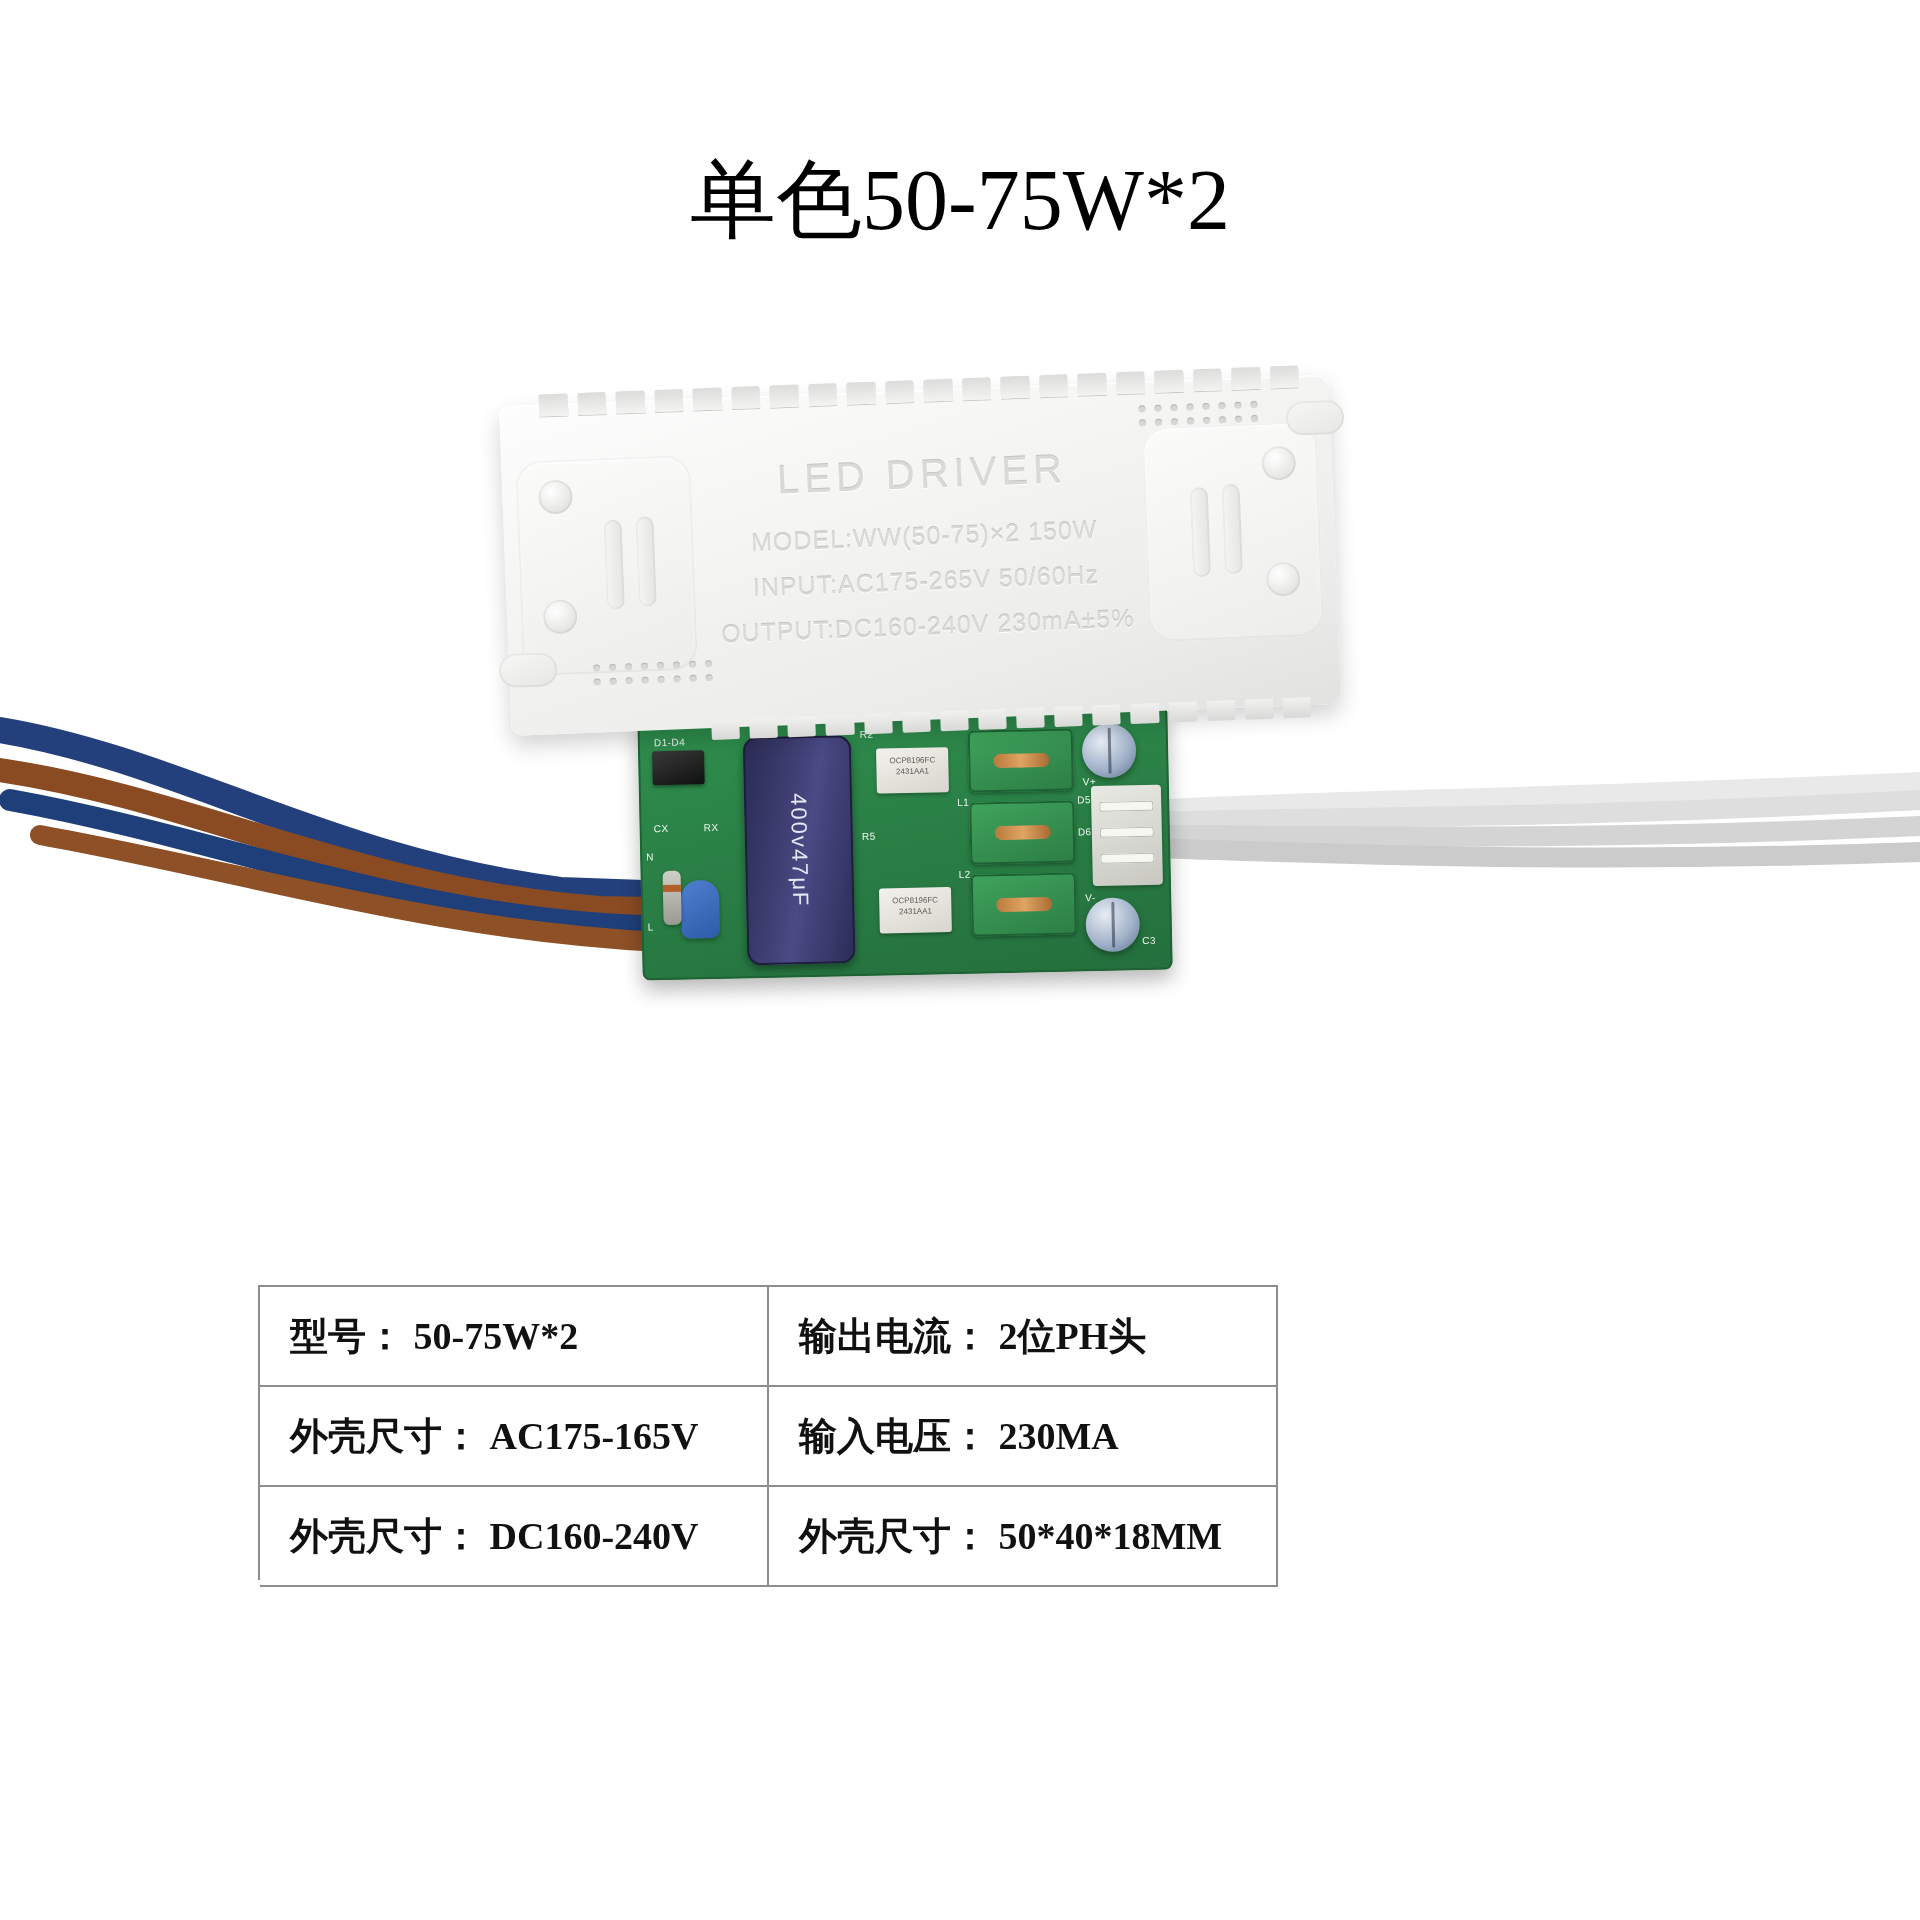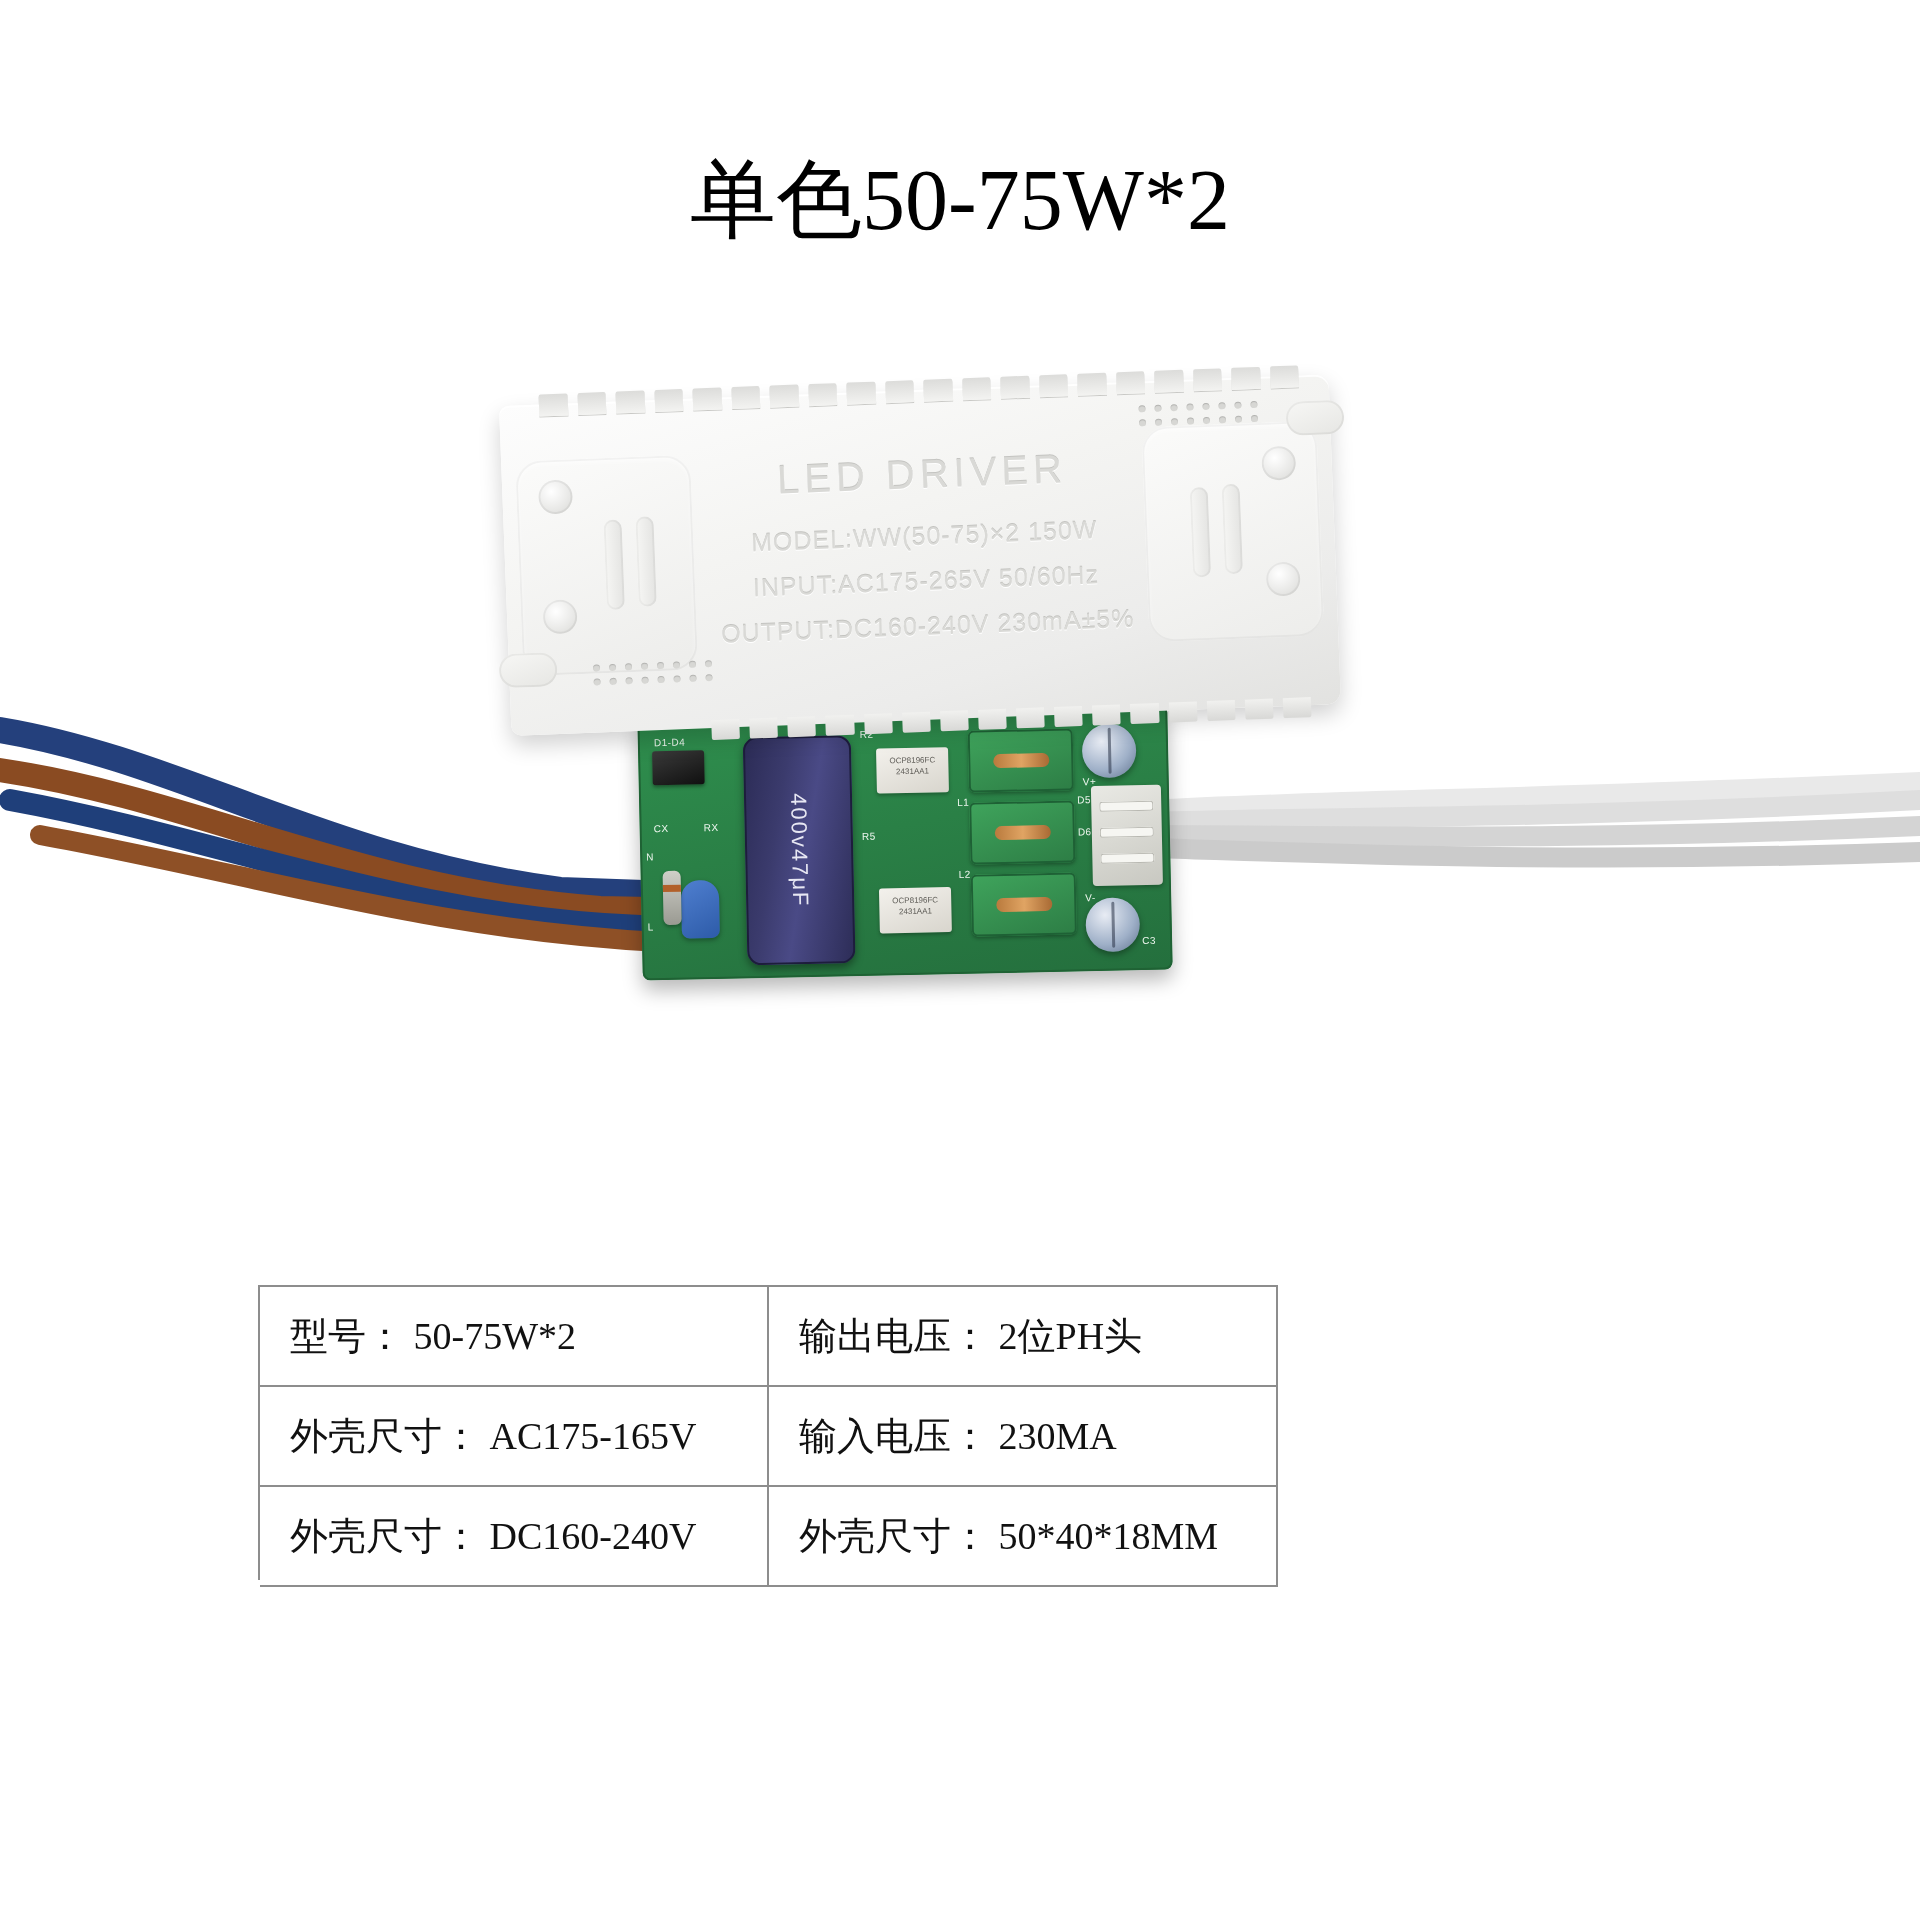--- a/index.html
+++ b/index.html
@@ -126,21 +126,21 @@
 
   
   .wires{position:absolute;left:0;top:0;width:1920px;height:700px;}
 
   
   .spec{
     position:absolute;left:258px;top:1285px;width:1020px;height:295px;
     border-top:2px solid #8d8d8d;border-left:2px solid #8d8d8d;
     box-sizing:border-box;
   }
-  .spec .row{display:flex;height:98px;border-bottom:2px solid #8d8d8d;}
+  .spec .row{display:flex;height:98px;border-bottom:2px solid #8d8d8d;font-weight:bold;}
   .spec .row:last-child{border-bottom:2px solid #8d8d8d;}
   .spec .cell{
     flex:1;border-right:2px solid #8d8d8d;
     display:flex;align-items:center;
     padding-left:30px;box-sizing:border-box;
     font-size:38px;color:#111;
     font-family:"Liberation Serif","DejaVu Serif",serif;
     white-space:nowrap;
   }
 </style>
@@ -330,21 +330,21 @@
         <div class="ln">INPUT:AC175-265V 50/60Hz</div>
         <div class="ln">OUTPUT:DC160-240V 230mA±5%</div>
       </div>
     </div>
 
   </div>
 
   <div class="spec">
     <div class="row">
       <div class="cell">型号：  50-75W*2</div>
-      <div class="cell">输出电压：  2位PH头</div>
+      <div class="cell">输出电流：  2位PH头</div>
     </div>
     <div class="row">
       <div class="cell">外壳尺寸：  AC175-165V</div>
       <div class="cell">输入电压：  230MA</div>
     </div>
     <div class="row">
       <div class="cell">外壳尺寸：  DC160-240V</div>
       <div class="cell">外壳尺寸：  50*40*18MM</div>
     </div>
   </div>

